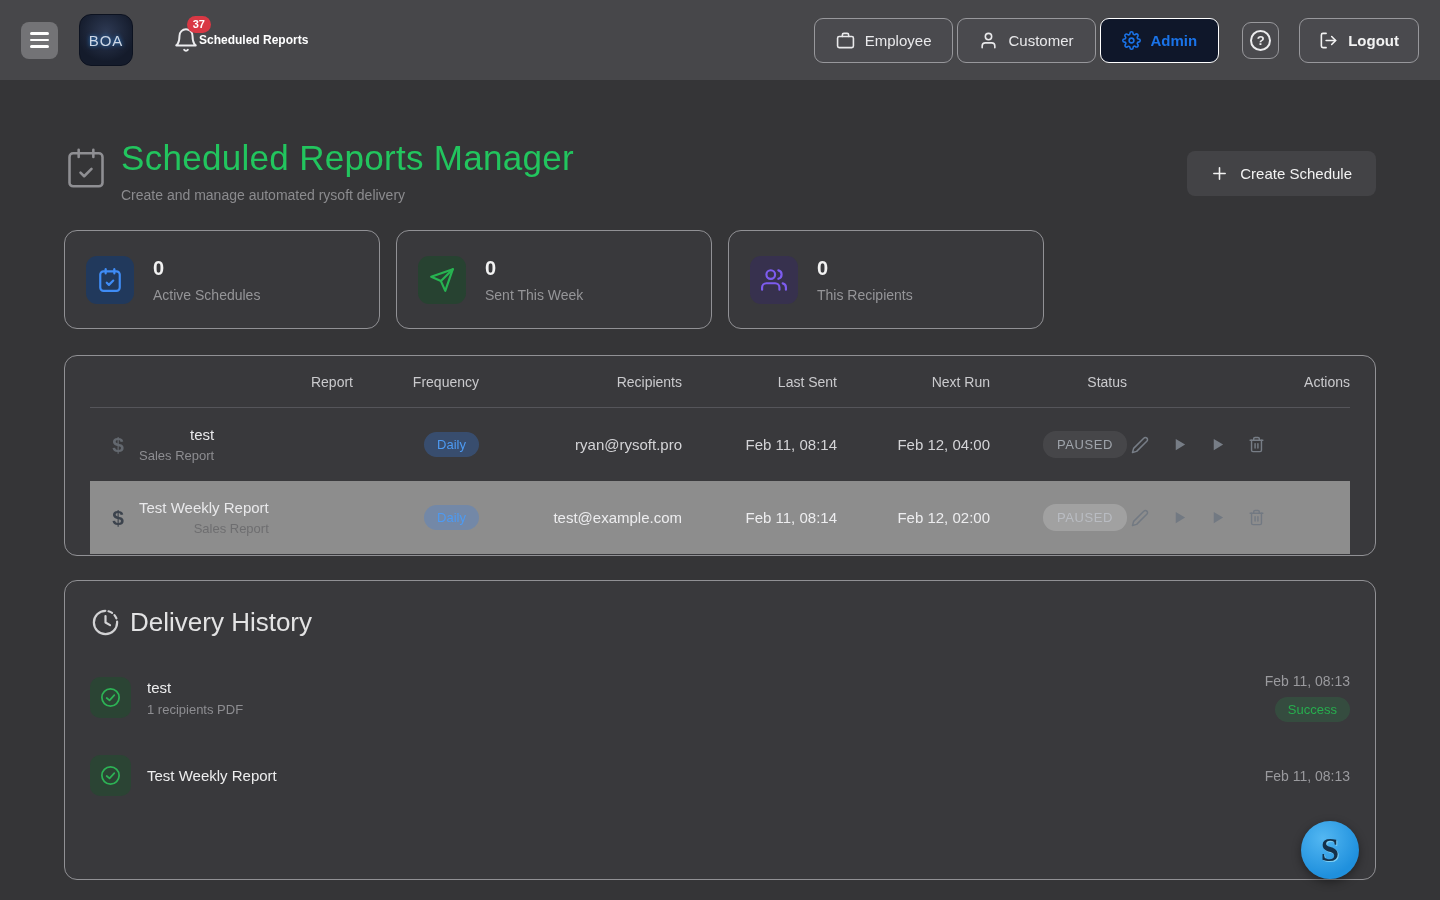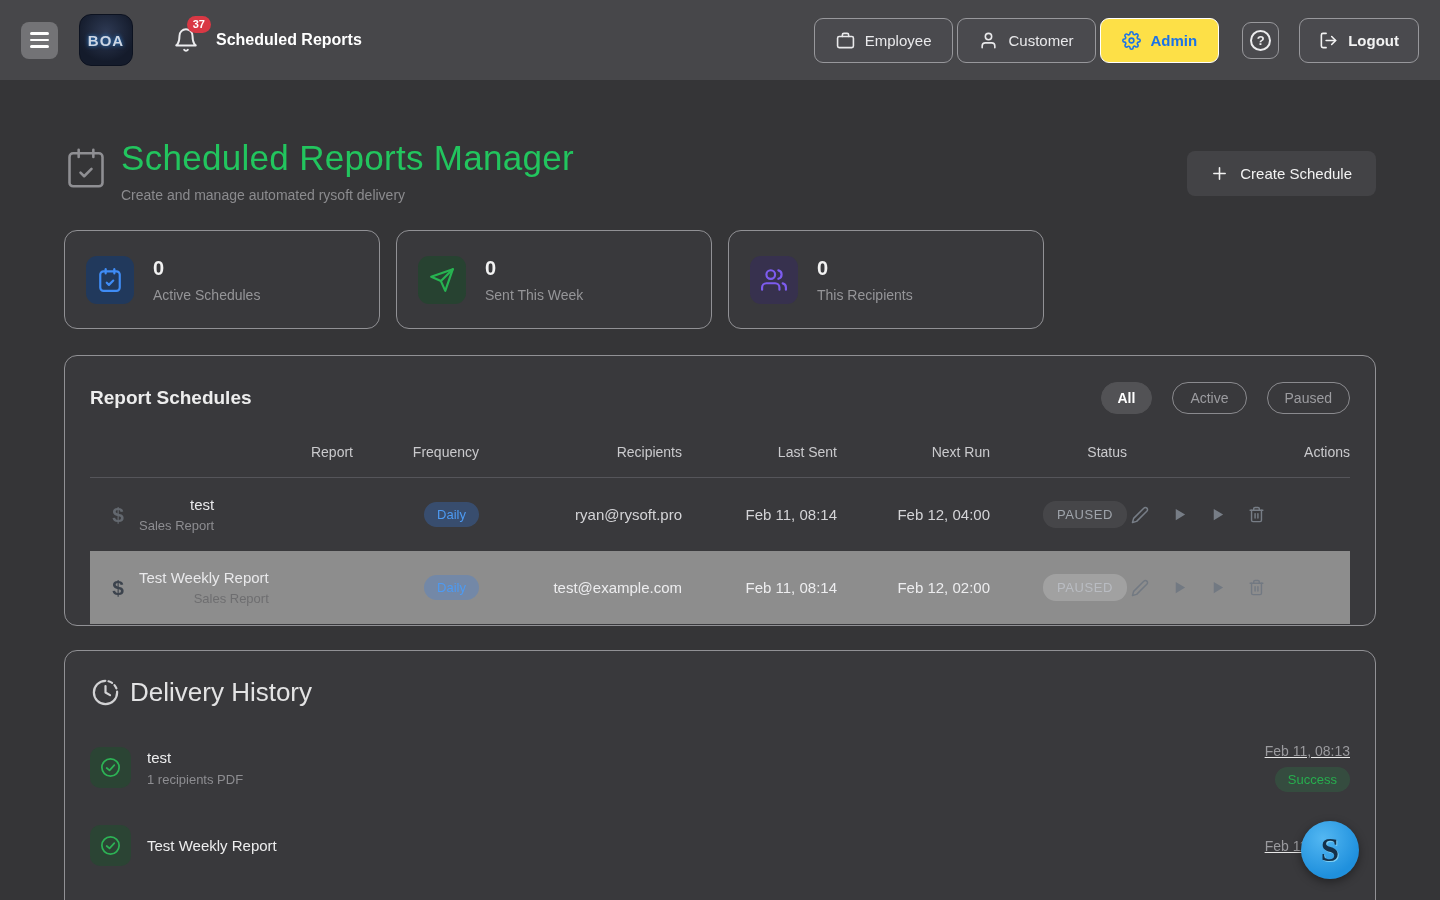--- a/index.html
+++ b/index.html
@@ -21,41 +21,41 @@
   .hamburger-btn {
     width:37px; height:37px; border-radius:8px;
     background:#737376; border:none; cursor:pointer;
     display:flex; flex-direction:column; justify-content:center; align-items:center; gap:4px;
   }
   .hamburger-btn span { display:block; width:19px; height:2.5px; background:#fff; border-radius:2px; }
   .logo {
     width:54px; height:52px; margin-left:21px; border-radius:12px;
     background:radial-gradient(circle at 50% 35%, #2e3a54 0%, #141b2b 70%);
     display:flex; align-items:center; justify-content:center;
-    color:#cdd6e4; font-weight:bold; font-size:15px; letter-spacing:1px;
+    color:#cdd6e4; font-weight:normal; font-size:15px; letter-spacing:1px;
     text-shadow:0 0 4px #2a7fd4; border:1px solid #0c1220;
   }
   .bell-wrap { position:relative; margin-left:40px; }
   .bell-wrap svg { color:#ececee; }
   .notif-badge {
     position:absolute; top:-11px; right:-12px;
     background:#d93844; color:#fff; font-size:11px; font-weight:bold;
     border-radius:10px; padding:2px 6px; line-height:1.2;
   }
-  .topbar-title { margin-left:17px; font-size:16px; font-weight:bold; color:#ffffff; }
+  .topbar-title { font-size:12px; font-weight:bold; color:#ffffff; }
   .topbar-right { margin-left:auto; display:flex; align-items:center; }
   .role-group { display:flex; gap:4px; }
   .role-btn {
     height:45px; padding:0 21px; border-radius:9px; cursor:pointer;
     background:#4a4a4e; border:1px solid #98989c;
     color:#e9e9eb; font-size:15px; font-family:inherit;
     display:flex; align-items:center; gap:10px;
   }
   .role-btn.active {
-    background:#fde047; border-color:#ffffff; color:#1a73e8; font-weight:bold;
+    background:#0f172a; border-color:#ffffff; color:#1a73e8; font-weight:bold;
   }
   .help-btn {
     width:37px; height:37px; margin-left:23px; border-radius:9px; cursor:pointer;
     background:#4a4a4e; border:1px solid #98989c; color:#ececee;
     display:flex; align-items:center; justify-content:center;
   }
   .help-glyph {
     width:21px; height:21px; border:2px solid #ececee; border-radius:50%;
     font-size:13px; font-weight:bold; display:flex; align-items:center; justify-content:center;
   }
@@ -146,21 +146,21 @@
   .hist-list { margin-top:35px; }
   .hist-entry { display:flex; align-items:center; margin-top:33px; }
   .hist-entry:first-child { margin-top:0; }
   .hist-tile {
     width:41px; height:41px; border-radius:10px; background:#2b4434;
     color:#2db255; display:flex; align-items:center; justify-content:center;
   }
   .hist-info { margin-left:16px; }
   .hist-name { font-size:15px; color:#ededee; }
   .hist-detail { margin-top:6px; font-size:13px; color:#8d8d91; }
-  .hist-right { margin-left:auto; text-align:right;text-decoration:underline; }
+  .hist-right { margin-left:auto; text-align:right; }
   .hist-time { font-size:14px; color:#9a9a9e; }
   .success-badge {
     display:inline-block; margin-top:8px; background:rgba(40,180,80,0.16); color:#27ae4e;
     font-size:13px; padding:5px 13px; border-radius:13px;
   }
 
   
   .fab {
     position:absolute; right:81px; bottom:21px; width:58px; height:58px;
     border-radius:50%; border:none; cursor:pointer;
@@ -299,28 +299,20 @@
         </svg>
       </div>
       <div>
         <div class="stat-value">0</div>
         <div class="stat-label">This Recipients</div>
       </div>
     </div>
   </div>
 
   <section class="card">
-    <div class="sched-head">
-      <div class="sched-title">Report Schedules</div>
-      <div class="filters">
-        <button class="pill active">All</button>
-        <button class="pill">Active</button>
-        <button class="pill">Paused</button>
-      </div>
-    </div>
 
     <div class="tbl">
       <div class="tbl-grid tbl-header">
         <div class="th">Report</div>
         <div class="th">Frequency</div>
         <div class="th">Recipients</div>
         <div class="th">Last Sent</div>
         <div class="th">Next Run</div>
         <div class="th">Status</div>
         <div class="th">Actions</div>

